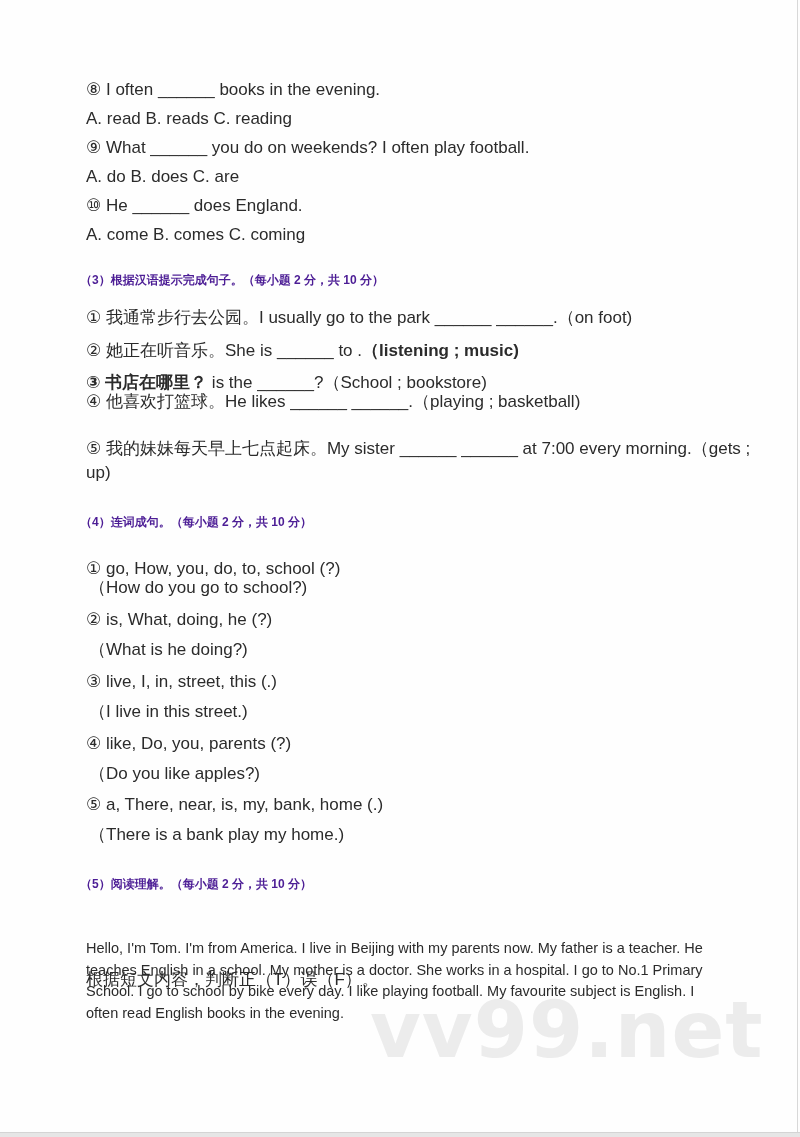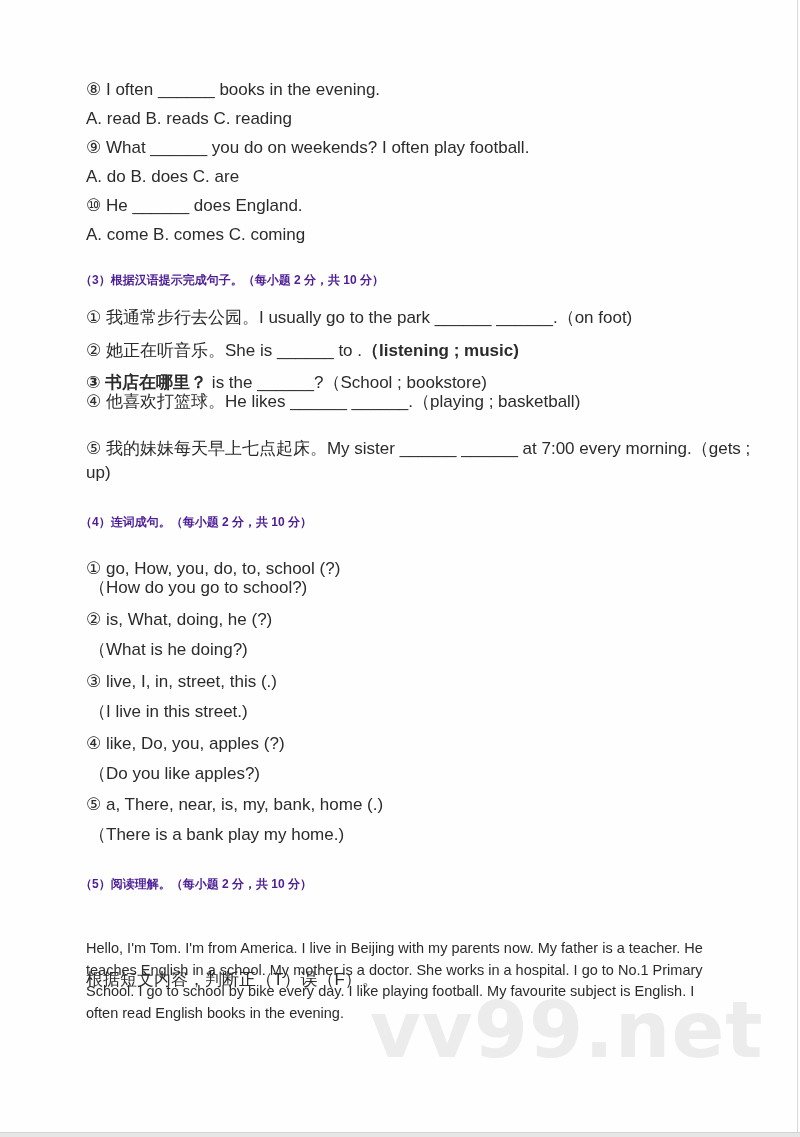--- a/index.html
+++ b/index.html
@@ -116,21 +116,21 @@
   <div class="line" style="top:440px">⑤ 我的妹妹每天早上七点起床。My sister ______ ______ at 7:00 every morning.（gets ;</div>
   <div class="line" style="top:464px">up)</div>
 
   <div class="heading" style="top:510px; left:-6px">（4）连词成句。（每小题 2 分，共 10 分）</div>
   <div class="line" style="top:560px">① go, How, you, do, to, school (?)</div>
   <div class="line answer" style="top:579px">（How do you go to school?)</div>
   <div class="line" style="top:611px">② is, What, doing, he (?)</div>
   <div class="line answer" style="top:641px">（What is he doing?)</div>
   <div class="line" style="top:673px">③ live, I, in, street, this (.)</div>
   <div class="line answer" style="top:703px">（I live in this street.)</div>
-  <div class="line" style="top:735px">④ like, Do, you, apples (?)</div>
+  <div class="line" style="top:735px">④ like, Do, you, parents (?)</div>
   <div class="line answer" style="top:765px">（Do you like apples?)</div>
   <div class="line" style="top:796px">⑤ a, There, near, is, my, bank, home (.)</div>
   <div class="line answer" style="top:826px">（There is a bank play my home.)</div>
 
   <div class="heading" style="top:872px; left:-6px">（5）阅读理解。（每小题 2 分，共 10 分）</div>
   <div class="paragraph" style="top:910px">Hello, I'm Tom. I'm from America. I live in Beijing with my parents now. My father is a teacher. He teaches English in a school. My mother is a doctor. She works in a hospital. I go to No.1 Primary School. I go to school by bike every day. I like playing football. My favourite subject is English. I often read English books in the evening.</div>
   <div class="line" style="top:971px">根据短文内容，判断正（T）误（F）。</div>
 
 </div>
 

